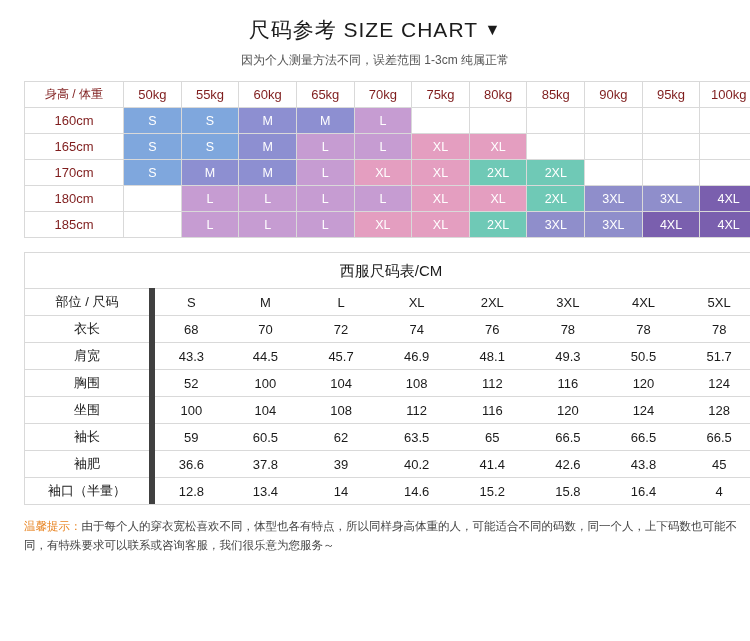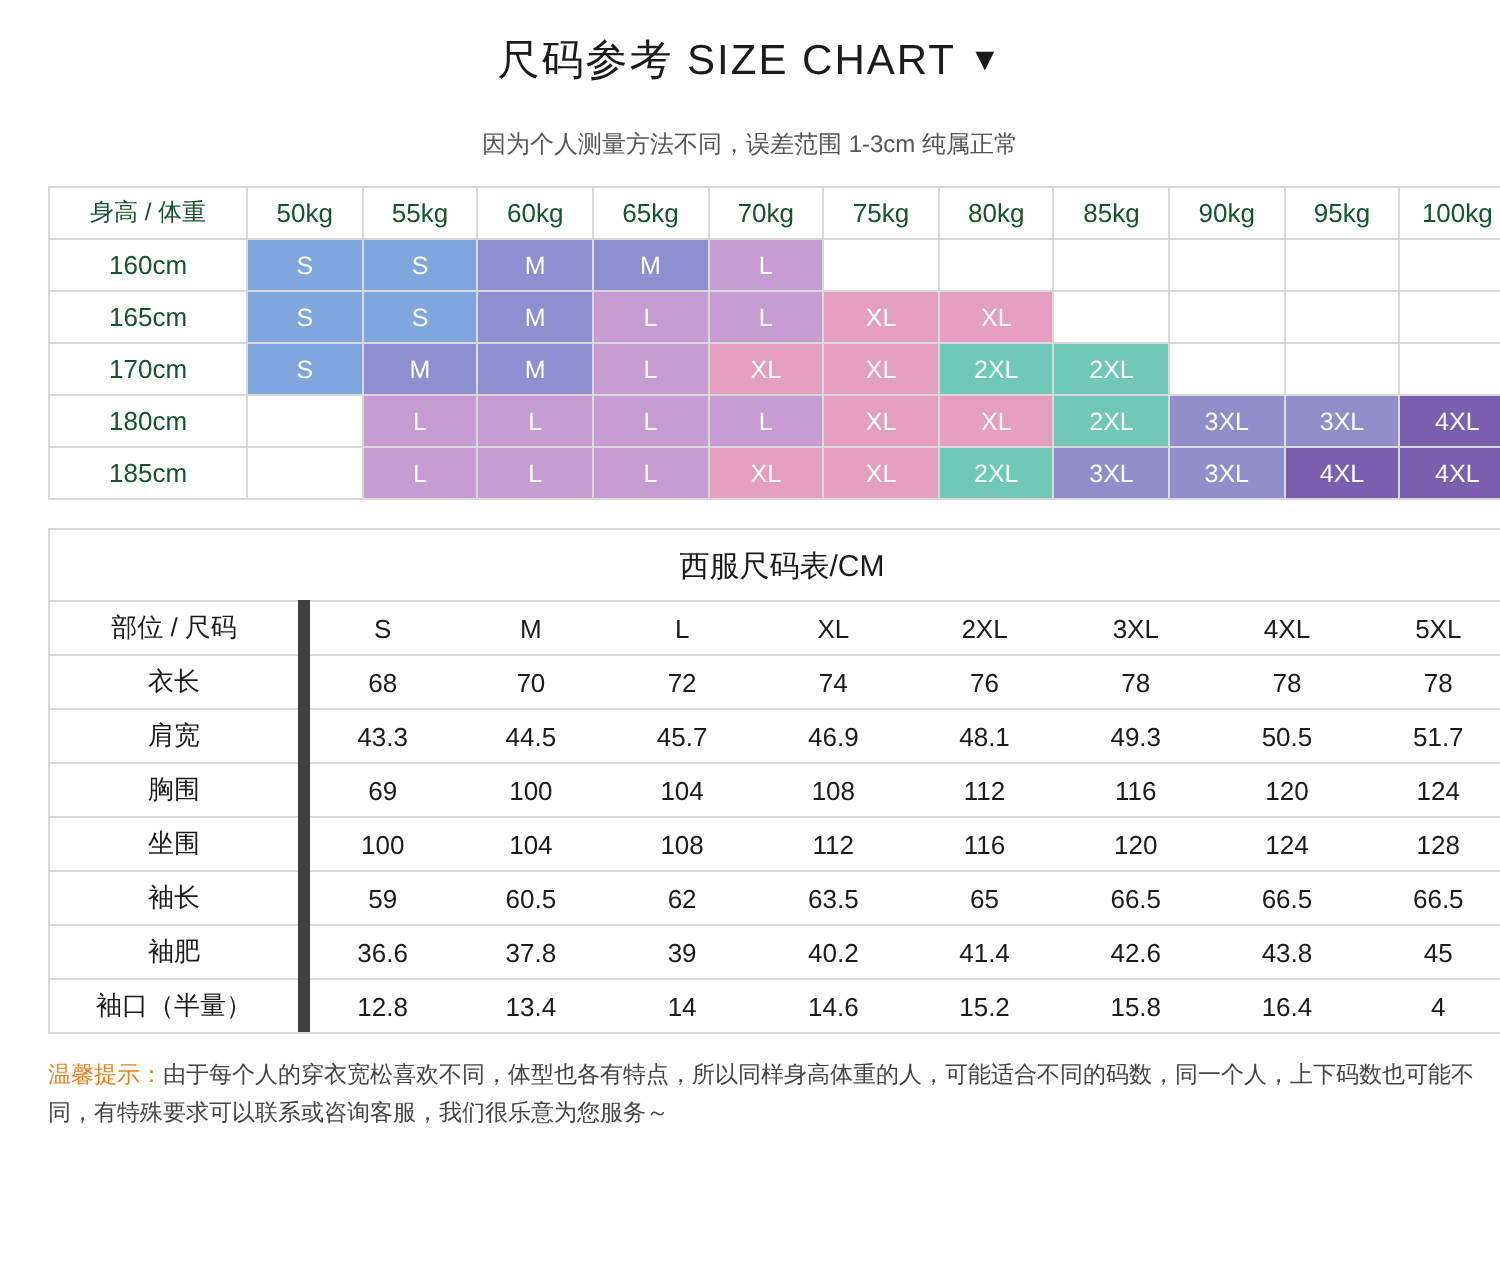--- a/index.html
+++ b/index.html
@@ -30,41 +30,41 @@
     color: #1b1b1b;
   }
   .title .tri {
     font-size: 16px;
     vertical-align: 2px;
   }
   .subtitle {
     text-align: center;
     font-size: 12px;
     color: #555;
-    margin-top: 20px;
+    margin-top: 8px;
     margin-bottom: 12px;
   }
   table {
     border-collapse: collapse;
     width: 734px;
     margin: 0 auto;
     table-layout: fixed;
   }
   
   .grid td, .grid th {
     border: 1px solid #d9d9d9;
     height: 25px;
     text-align: center;
     font-size: 13px;
     font-weight: normal;
     padding: 0;
   }
   .grid .corner, .grid .hdr, .grid .rowhdr {
     background: #ffffff;
-    color: #14532d;
+    color: #7f1d1d;
     font-size: 13px;
   }
   .grid .corner {
     font-size: 12px;
   }
   .grid .cell {
     color: #ffffff;
     font-size: 12.5px;
   }
   .grid .empty {
@@ -274,21 +274,21 @@
             <td>44.5</td>
             <td>45.7</td>
             <td>46.9</td>
             <td>48.1</td>
             <td>49.3</td>
             <td>50.5</td>
             <td>51.7</td>
           </tr>
           <tr>
             <td class="first">胸围</td>
-            <td>69</td>
+            <td>52</td>
             <td>100</td>
             <td>104</td>
             <td>108</td>
             <td>112</td>
             <td>116</td>
             <td>120</td>
             <td>124</td>
           </tr>
           <tr>
             <td class="first">坐围</td>

